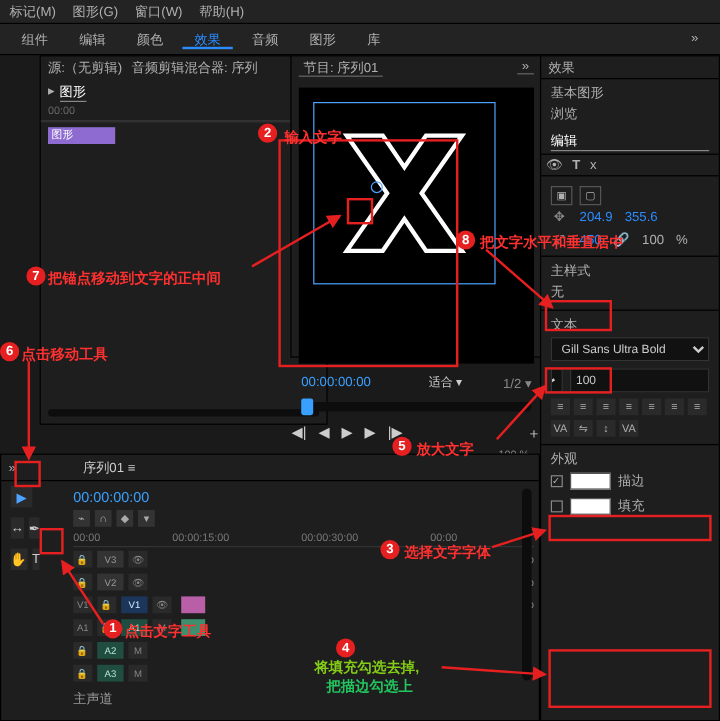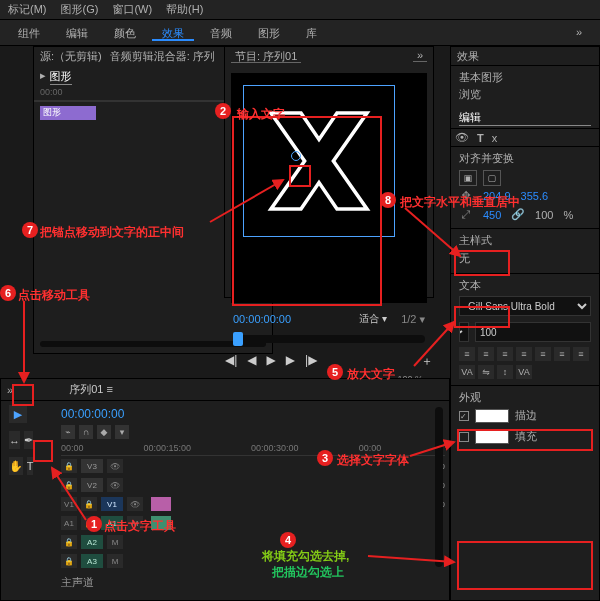--- a/index.html
+++ b/index.html
@@ -15,28 +15,28 @@
 .left-src .headerbar { display:flex; gap:8px; height:20px; padding:2px 6px;}
 .left-src .subtabs { display:flex; gap:4px; height:20px; padding:2px 18px 2px 6px; position:relative;}
 .left-src .subtabs .sel{ color:#fff; border-bottom:1px solid #888;}
 .left-src .subtabs .ax{ position:absolute; right:8px; top:0;}
 .left-src .ruler { height:14px; display:flex; justify-content:space-between; padding:0 6px; color:#666; font-size:9px; position:relative;}
 .left-src .ruler:after{content:"";position:absolute;left:0;right:0;bottom:0;border-bottom:1px solid #333;}
 .left-src .trackarea { height:230px; position:relative; border-top:1px solid #333;}
 .trackstrip { position:absolute; left:6px; width:56px; height:14px; background:#8d6bd0; color:#fff; font-size:9px; padding:0 3px; overflow:hidden;}
 .left-src .scroll { position:absolute; bottom:6px; left:6px; right:6px; height:6px; background:#0d0d0d; border-radius:3px;}
 
-.program { position:absolute; left:224px; top:46px; width:210px; height:252px; }
+.program { position:absolute; left:242px; top:46px; width:210px; height:252px; }
 .program .tabs { height:20px; padding:2px 6px;}
 .program .tabs span{ border-bottom:1px solid #666; padding:0 4px;}
 .program .view { height:230px; background:#000; position:relative; margin:6px;}
 .program .x-shape { position:absolute; left:28px; top:28px; width:120px; height:120px; }
 .program .timecode { display:flex; align-items:center; gap:8px; padding:0 8px; height:20px; color:#3aa0ff;}
 .program .timecode .fit{ color:#ccc; font-size:10px; margin-left:auto;}
-.program .timecode .half{ color:#888; margin-left:6px;}
+.program .timecode .half{ color:#888; margin-left:26px;}
 .program .slider { height:8px; margin:6px 8px; background:#0d0d0d; border-radius:4px; position:relative;}
 .program .slider:before{content:"";position:absolute;left:0;top:-3px;width:10px;height:14px;background:#3aa0ff;border-radius:2px;}
 .program .transport { display:flex; gap:10px; justify-content:center; padding:4px 0; color:#ccc;}
 .program .transport span{ cursor:pointer; font-size:12px;}
 
 .egp { position:absolute; right:0; top:46px; width:150px; height:555px; }
 .egp .title { height:18px; padding:2px 6px;}
 .egp .sec { padding:4px 8px; border-top:1px solid #000;}
 .egp .subtabs{ display:flex; gap:8px; justify-content:flex-end; padding:2px 8px;flex-direction:column;}
 .egp .subtabs .sel{ color:#fff; border-bottom:1px solid #888;}
@@ -161,21 +161,20 @@
   <div class="subtabs">
     <span>浏览</span>
     <span class="sel">编辑</span>
   </div>
   <div class="sec eyeT">
     <span>👁</span>
     <span style="font-weight:bold">T</span>
     <span>x</span>
   </div>
   <div class="sec">
-    <div>对齐并变换</div>
     <div class="tgl" style="margin-top:4px">
       <span class="tglbtn">▣</span>
       <span class="tglbtn">▢</span>
     </div>
     <div class="numrow">
       <span class="ico">✥</span>
       <span class="numval">204.9</span>
       <span class="numval">355.6</span>
     </div>
     <div class="numrow">

